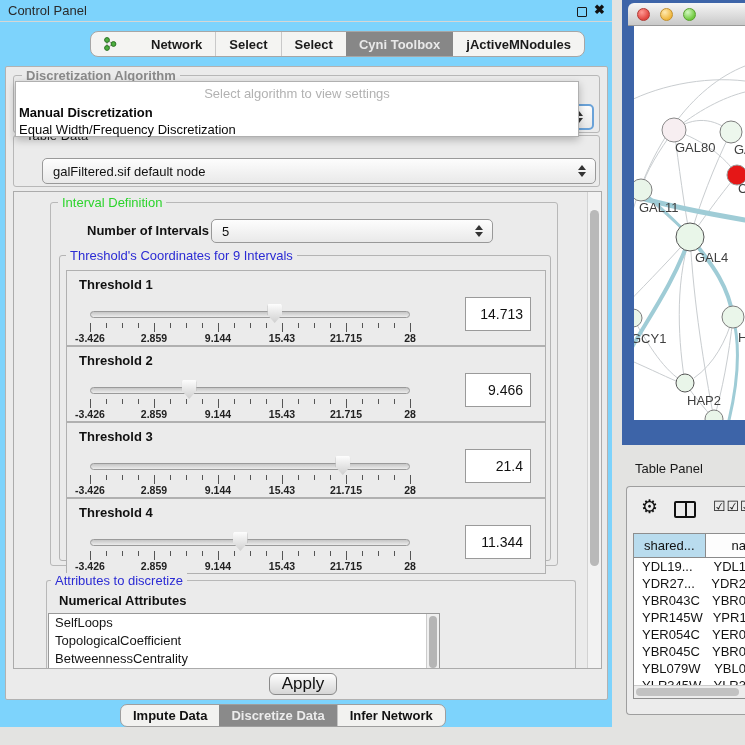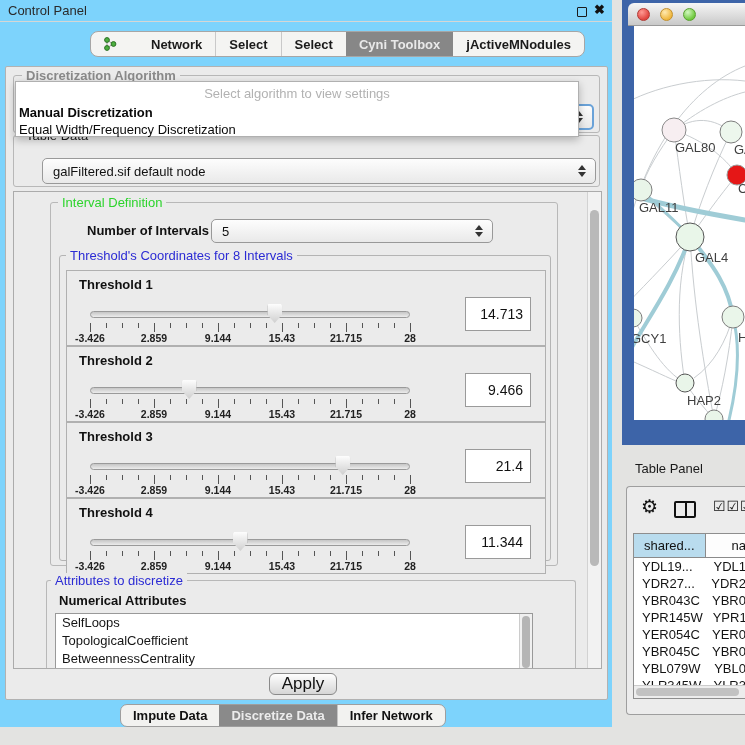--- a/index.html
+++ b/index.html
@@ -167,21 +167,21 @@
         <div class="group" style="left:36px; top:10px; width:508px; height:364px;">
           <span class="group-title gt-green" style="left:7px;">Interval Definition</span>
 
           <span class="attr-label" style="left:36px; top:20px;">Number of Intervals</span>
           <div class="combo" style="left:160px; top:16px; width:282px; height:24px;">
             <span class="val" style="line-height:24px;">5</span>
             <span class="spin"></span>
           </div>
 
           <div class="group" style="left:8px; top:52px; width:492px; height:306px; border-color:#b4b4b4;">
-            <span class="group-title gt-blue" style="left:6px;">Threshold's Coordinates for 8 Intervals</span>
+            <span class="group-title gt-blue" style="left:6px;">Threshold's Coordinates for 9 Intervals</span>
 
             <div class="tpanel" style="top:14px;">
               <span class="tp-label">Threshold 1</span>
               <div class="sl-zone">
                 <div class="sl-track"></div>
                 <div class="sl-thumb" style="left: 57.7197%;"></div>
                 <div class="sl-ticks">
                     <i style="left: 0%; height: 9px;"></i>
                     <i style="left: 5%; height: 5px;"></i>
                     <i style="left: 10%; height: 5px;"></i>
@@ -334,21 +334,21 @@
                   </div>
               </div>
               <div class="tval">11.344</div>
             </div>
           </div>
         </div>
 
         <div class="group" style="left:32px; top:388px; width:530px; height:110px; border-bottom:none;">
           <span class="group-title gt-blue" style="left:4px;">Attributes to discretize</span>
           <span class="attr-label" style="left:12px; top:12px;">Numerical Attributes</span>
-          <div class="attr-list" style="left:8px; top:32px; width:478px; height:60px;">
+          <div class="attr-list" style="left:1px; top:32px; width:392px; height:60px;">
             <div class="attr-item">SelfLoops</div>
             <div class="attr-item">TopologicalCoefficient</div>
             <div class="attr-item">BetweennessCentrality</div>
             <div class="list-scroll">
                 <div class="list-thumb"></div>
               </div>
           </div>
         </div>
 
         <div class="vscroll">

